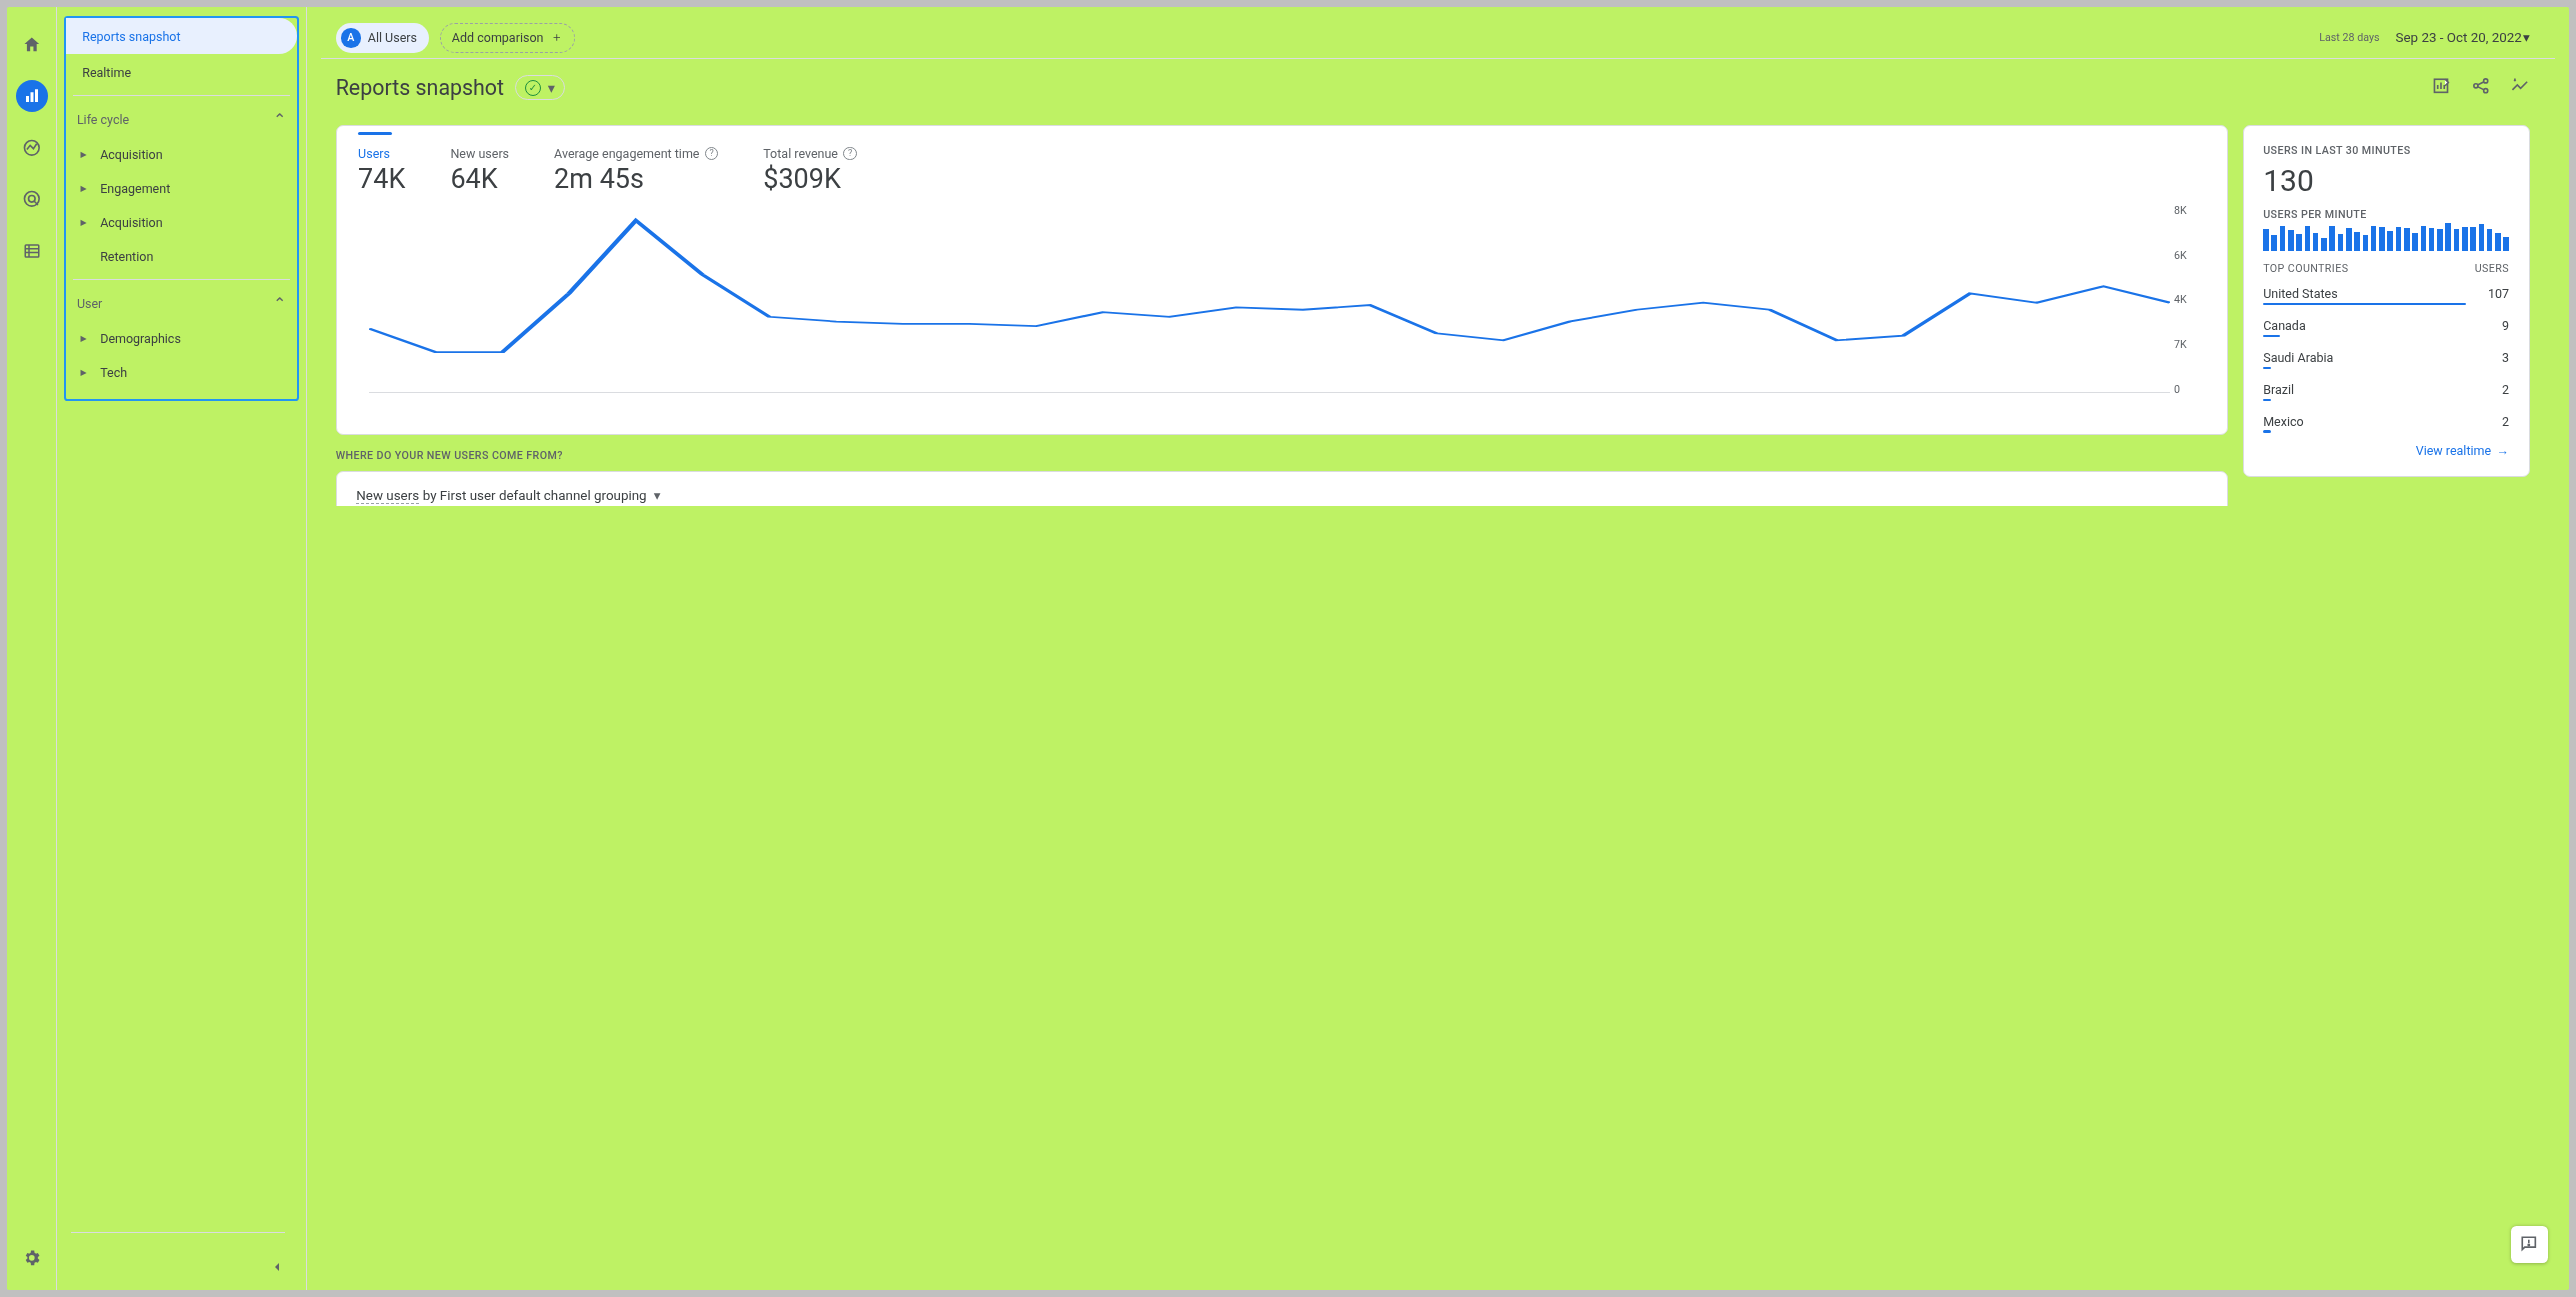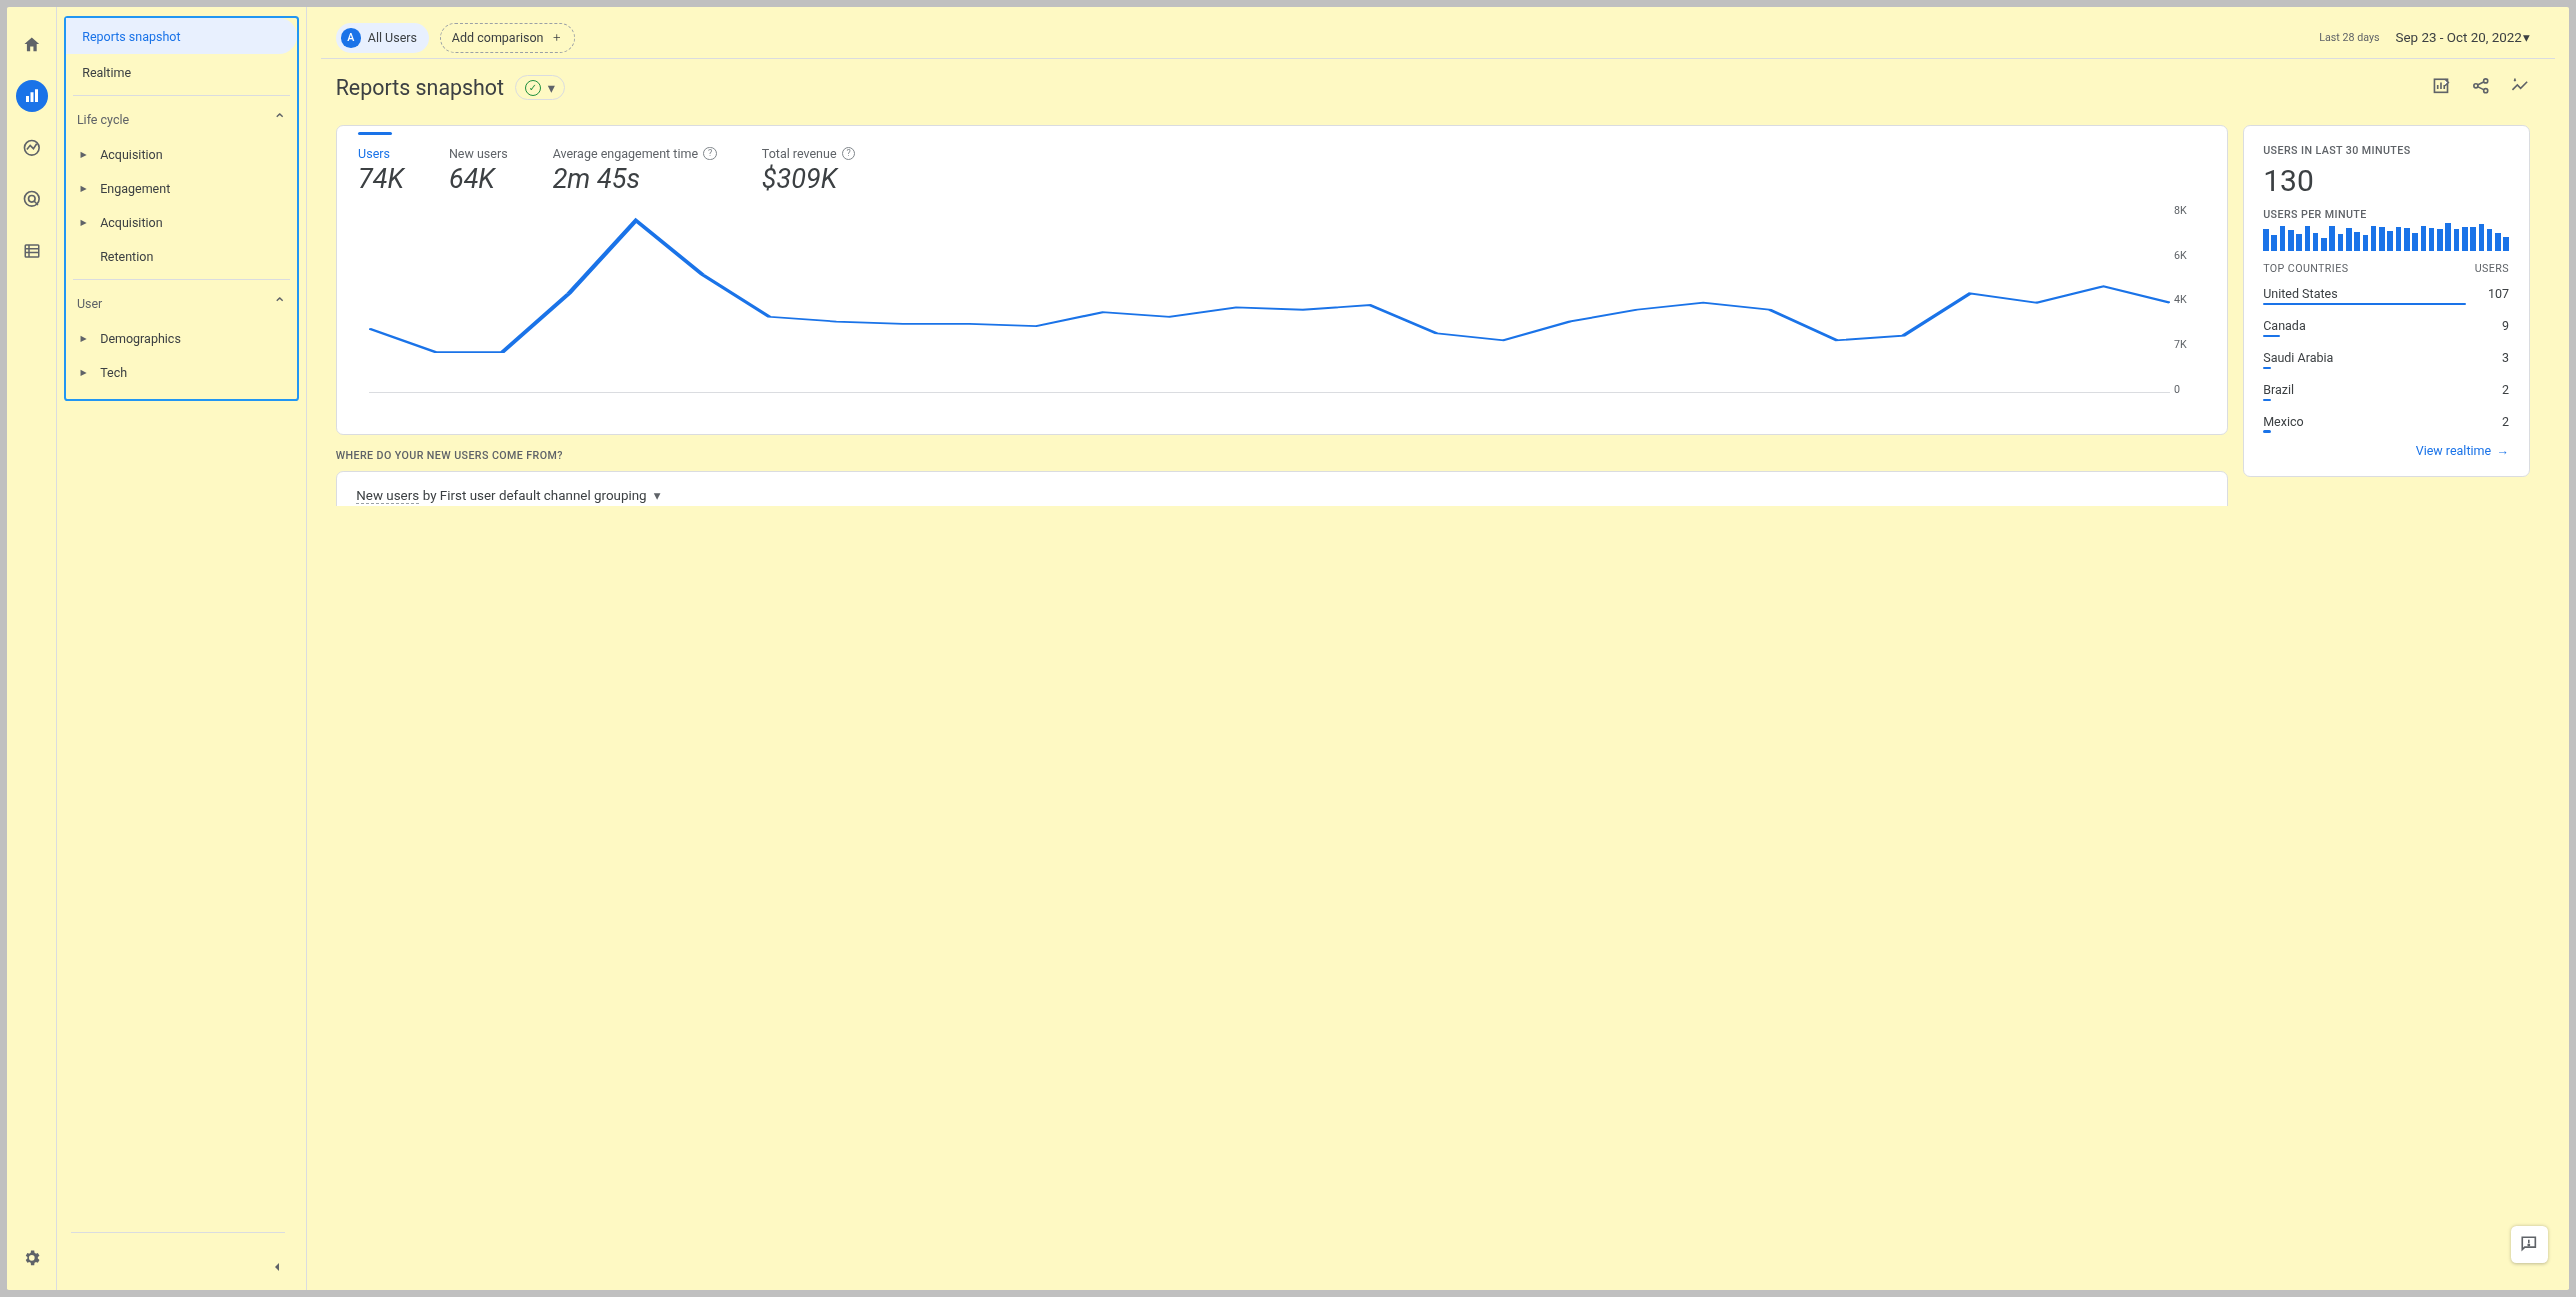--- a/index.html
+++ b/index.html
@@ -13,21 +13,21 @@
     --highlight: #e8f0fe;
   }
   * { box-sizing: border-box; }
   body {
     margin: 0;
     font-family: 'Google Sans', Roboto, Arial, sans-serif;
     background: var(--outer-bg);
     color: var(--dark-text);
   }
   .frame {
-    background: #fef9c3;
+    background: #bef264;
     margin: 7.1px;
     border-radius: 1.8px;
     height: calc(100vh - 14.3px);
     min-height: 660px;
     display: flex;
     overflow: hidden;
     position: relative;
   }
 
   
@@ -144,21 +144,21 @@
   .content { padding: 21.4px 25px 0 14.3px; margin: 0 14.3px; display: flex; gap: 14.3px; align-items: flex-start; overflow: auto; }
   .content-col { display:flex; flex-direction:column; gap:14.3px; flex:1; }
   .card { border: 0.9px solid var(--card-border); border-radius: 7.1px; background: #fff; }
   .overview-card { flex: 1; padding: 16px 21.4px 16px 21.4px; }
   .realtime-card { width: 287px; padding: 18px 19.6px; }
 
   .metrics-row { display: flex; gap: 45px; margin-bottom: 9px; }
   .metric { display: flex; flex-direction: column; gap: 1.8px; }
   .metric-label { font-size: 12.5px; color: #5f6368; display: flex; align-items: center; gap: 5.4px; }
   .metric-label.active { color: var(--blue); }
-  .metric-value { font-size: 27px; color: #3c4043; font-style: italic; }
+  .metric-value { font-size: 27px; color: #3c4043; }
   .active-underline { width: 34px; height: 3.6px; background: var(--blue); border-radius: 1.8px; margin: -10.7px 0 10.7px 0; }
 
   .chart-area { position: relative; height: 214px; margin-top: 3.6px; }
   .y-axis { position: absolute; right: 0; top: 0; bottom: 21.4px; width: 32px;
     display: flex; flex-direction: column; justify-content: space-between;
     font-size: 10.7px; color: #5f6368; text-align: left; }
   .x-axis { position: absolute; left: 10.7px; right: 36px; bottom: 0; height: 25px;
     display: flex; justify-content: space-between; font-size: 10.7px; color: #5f6368; }
   .x-tick { display: flex; flex-direction: column; line-height: 1.2; }
   .plot { position: absolute; left: 10.7px; right: 36px; top: 0; bottom: 25px; border-bottom: 0.9px solid var(--border);}

